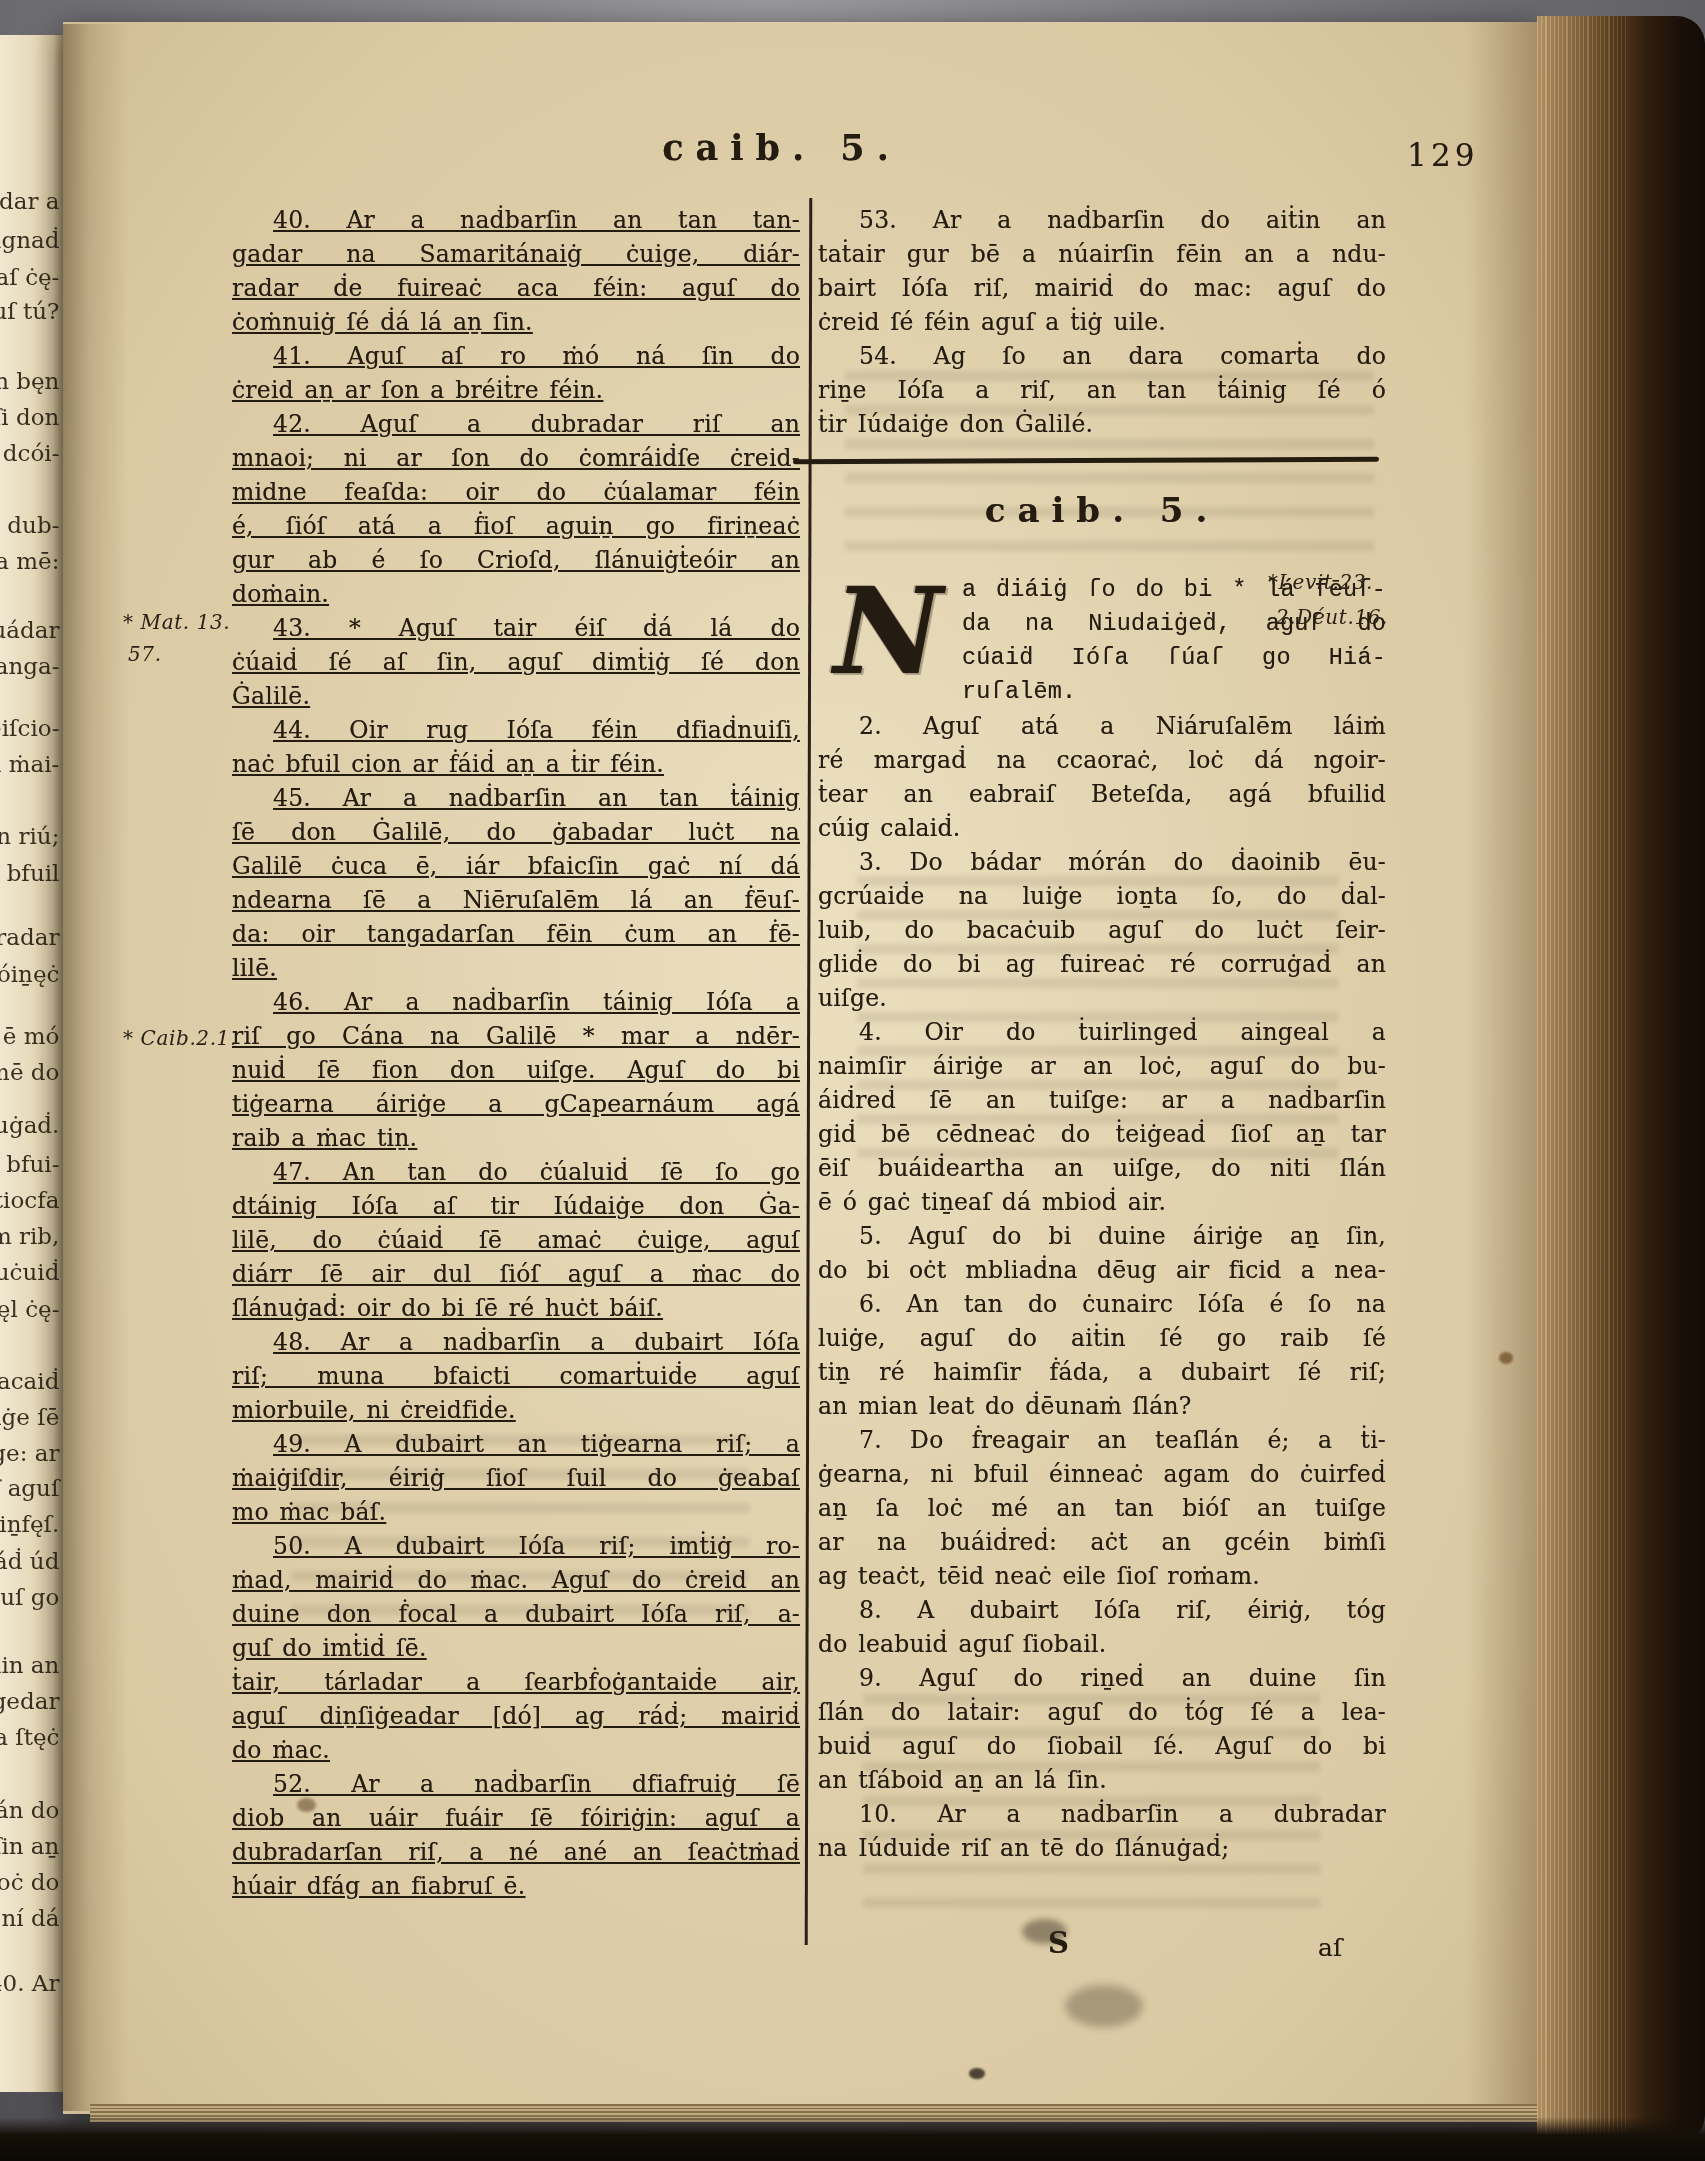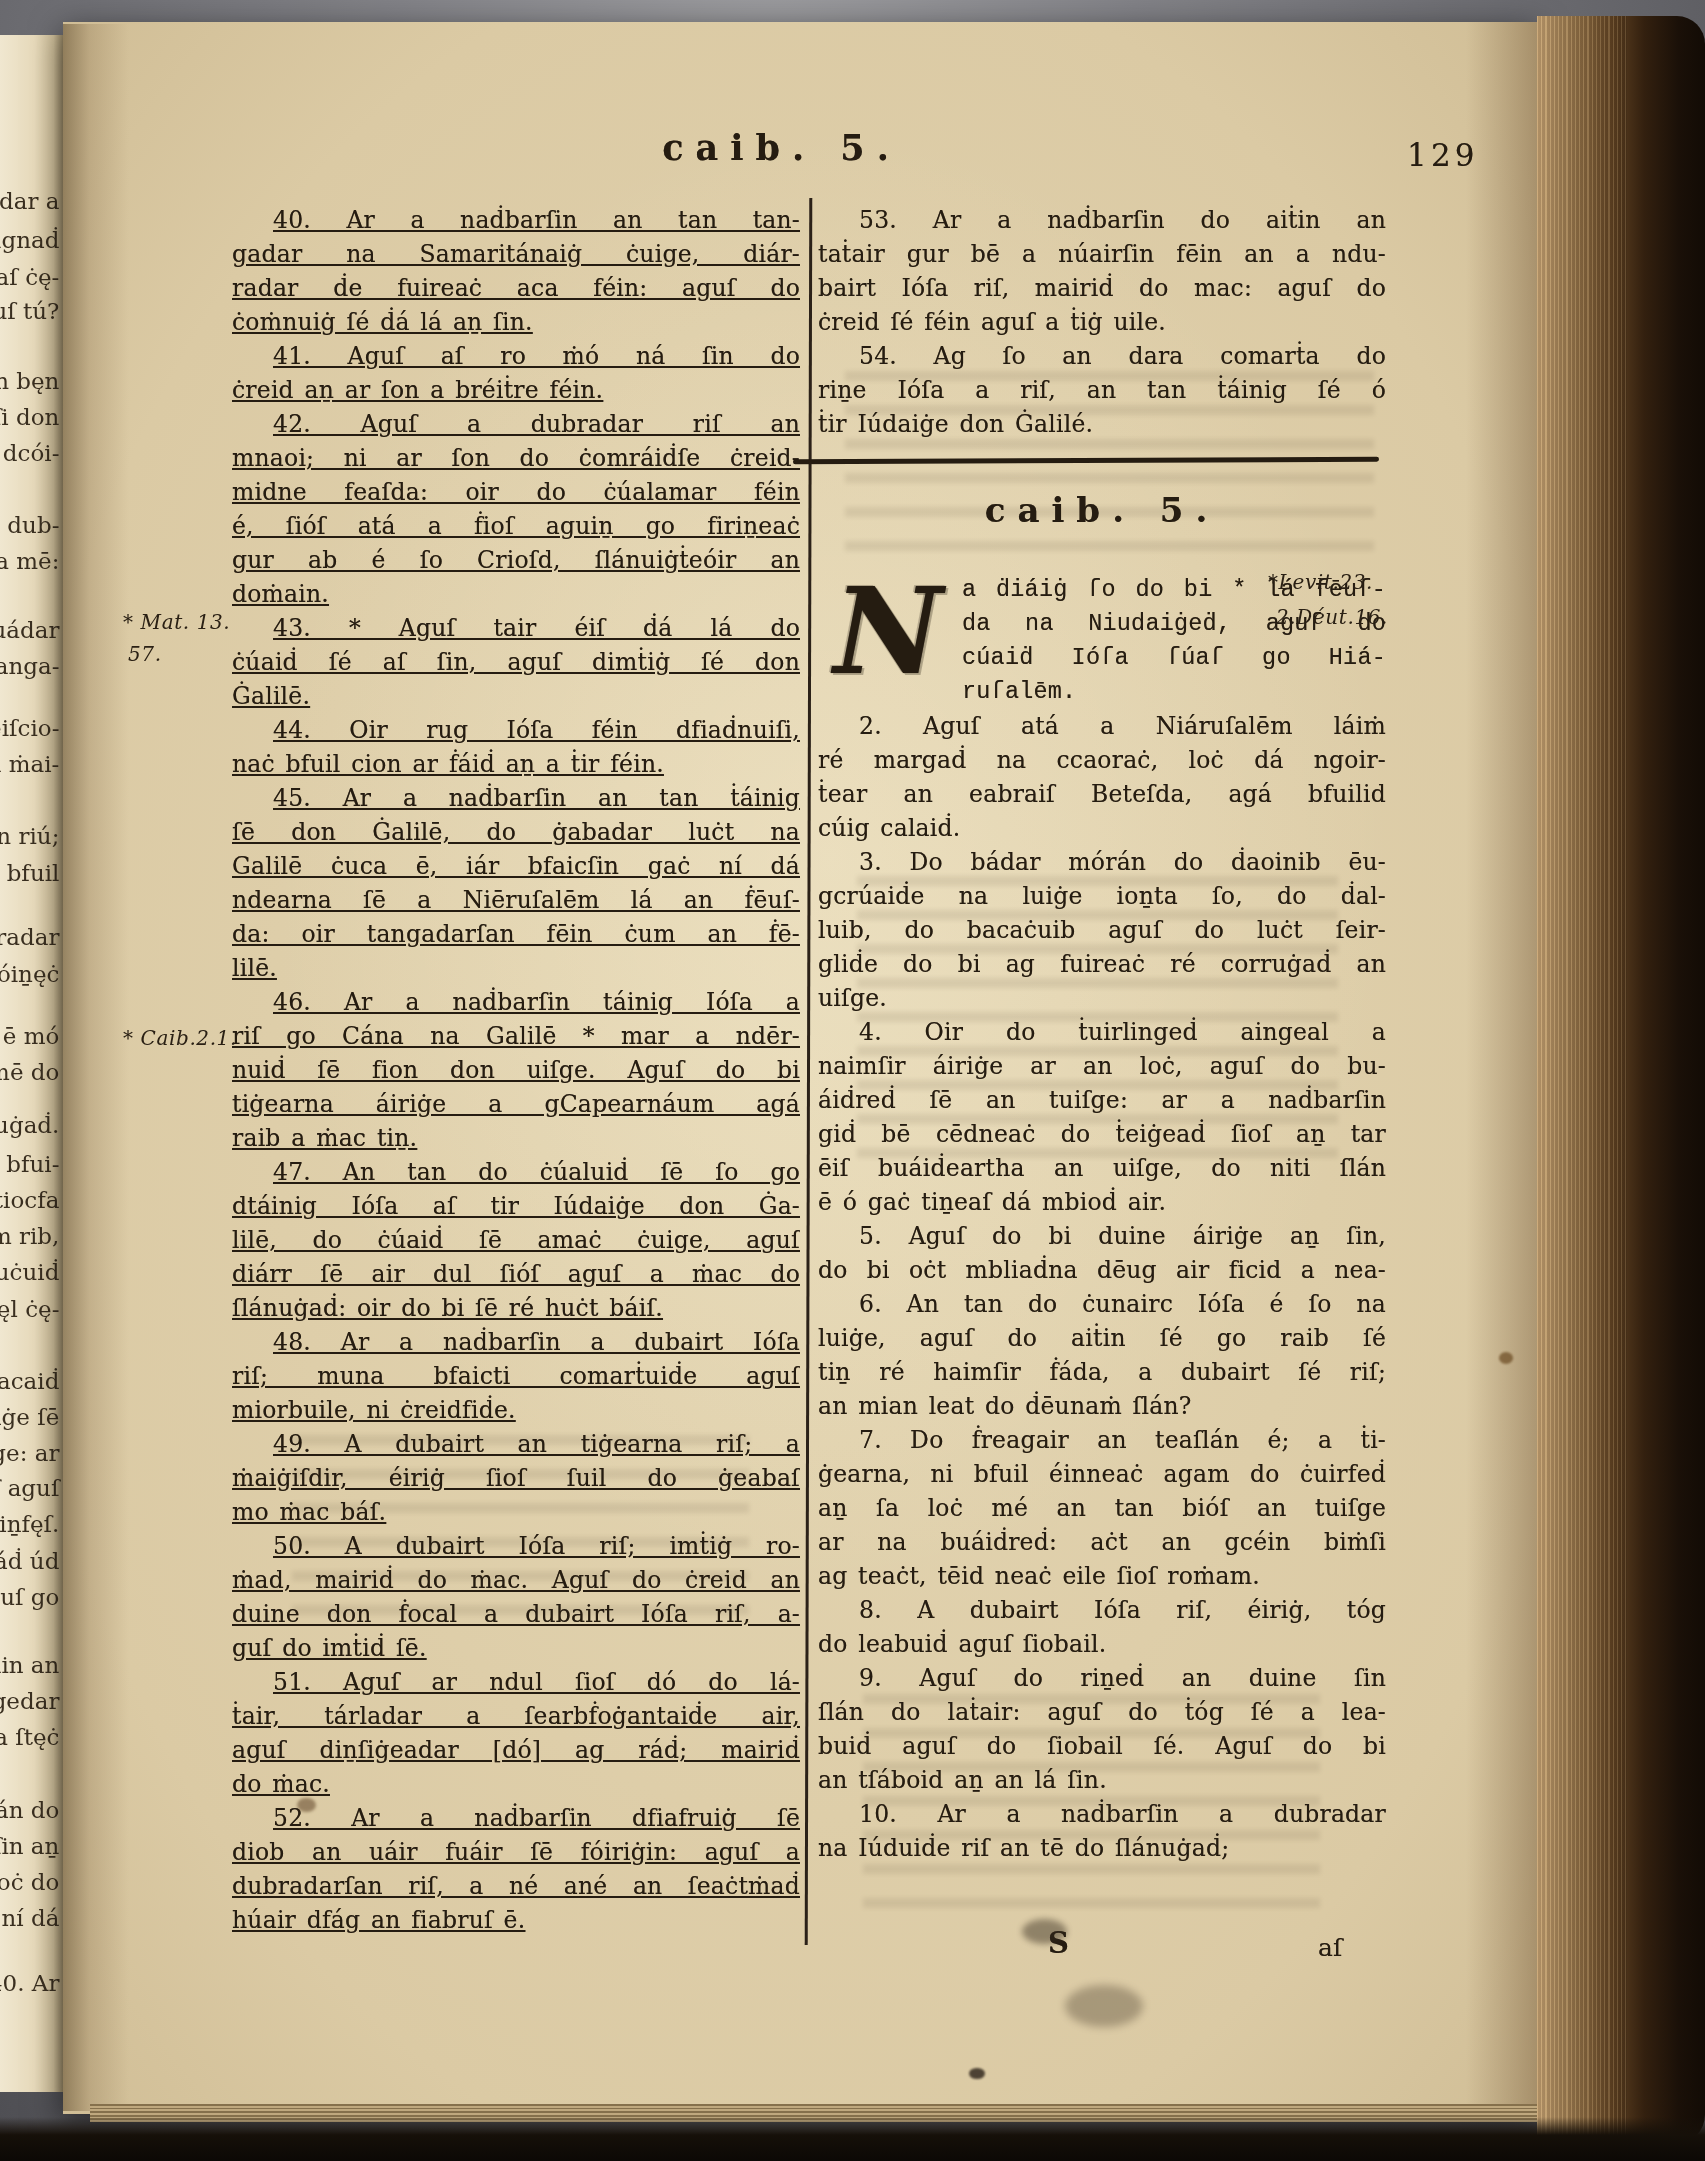--- a/index.html
+++ b/index.html
@@ -199,21 +199,20 @@
         <div class="line j">ṁaiġiſdir, éiriġ ſioſ ſuil do ġeabaſ</div>
         <div class="line">mo ṁac báſ.</div>
       </div>
       <div class="verse">
         <div class="line j ind">50. A dubairt Ióſa riſ; imṫiġ ro-</div>
         <div class="line j">ṁad, mairiḋ do ṁac. Aguſ do ċreid an</div>
         <div class="line j">duine don ḟocal a dubairt Ióſa riſ, a-</div>
         <div class="line">guſ do imṫiḋ ſē.</div>
       </div>
       <div class="verse">
-        <div class="line j ind">51. Aguſ ar ndul ſioſ dó do lá-</div>
         <div class="line j">ṫair, tárladar a ſearbḟoġantaiḋe air,</div>
         <div class="line j">aguſ diṉſiġeadar [dó] ag ráḋ; mairiḋ</div>
         <div class="line">do ṁac.</div>
       </div>
       <div class="verse">
         <div class="line j ind">52. Ar a naḋbarſin dfiafruiġ ſē</div>
         <div class="line j">diob an uáir fuáir ſē fóiriġin: aguſ a</div>
         <div class="line j">dubradarſan riſ, a né ané an ſeaċtṁaḋ</div>
         <div class="line">húair dfág an fiabruſ ē.</div>
       </div>

